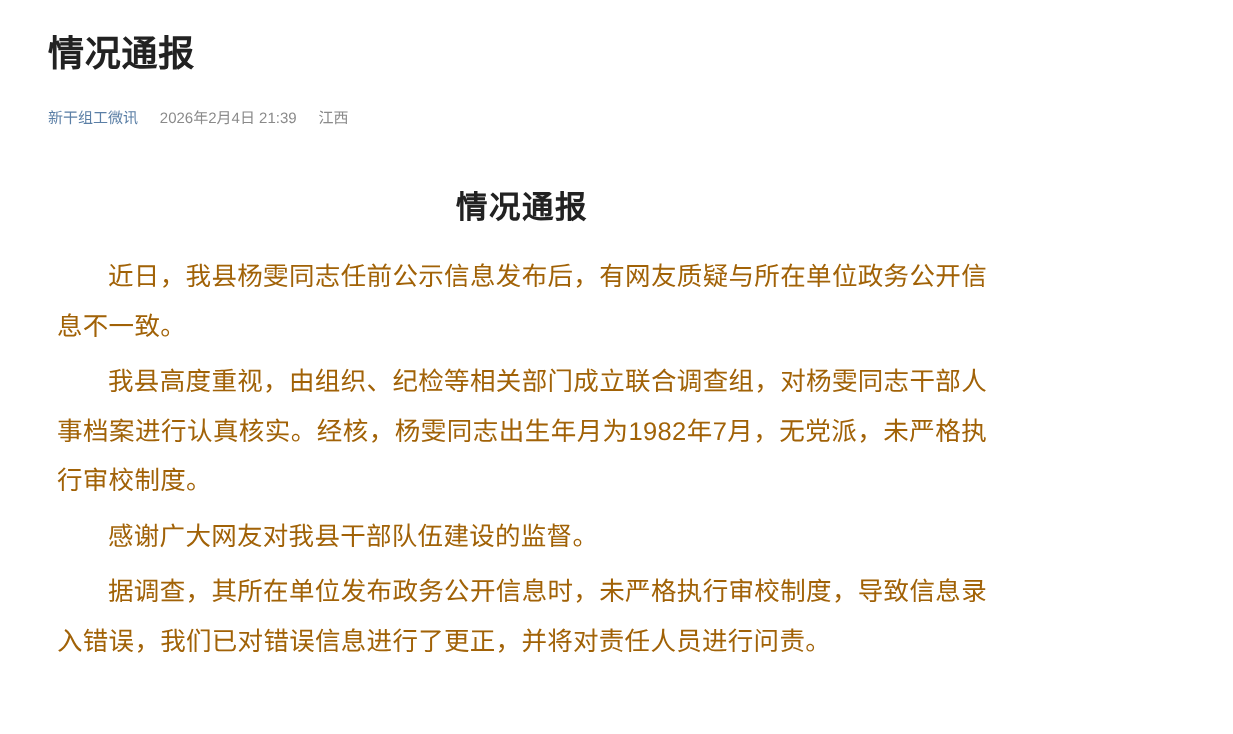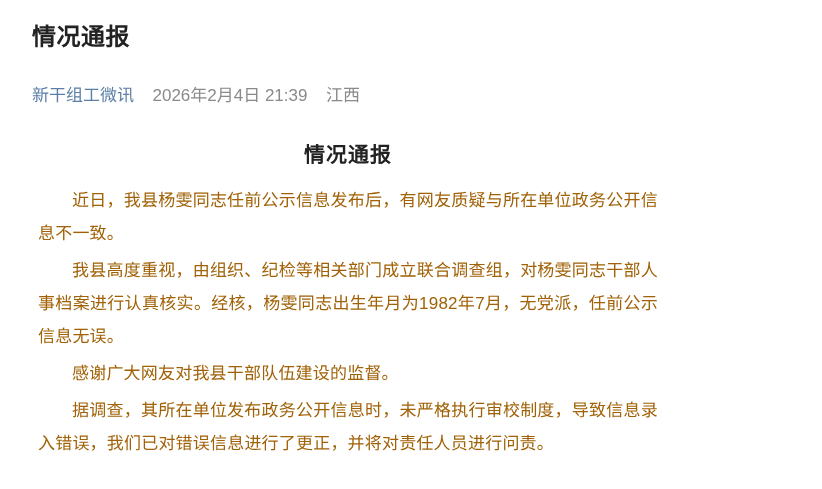--- a/index.html
+++ b/index.html
@@ -24,22 +24,22 @@
   }
   .article-title {
     font-size: 24px;
     font-weight: bold;
     color: #222222;
     letter-spacing: 0.5px;
     margin: 6px 0 0 2px;
     line-height: 34px;
   }
   .meta-row {
-    margin: 32px 0 0 2px;
-    font-size: 17px;
+    margin: 16px 0 0 2px;
+    font-size: 10px;
     line-height: 20px;
     white-space: nowrap;
   }
   .meta-source {
     color: #5b7fa6;
   }
   .meta-sep {
     display: inline-block;
     width: 9px;
   }
@@ -93,21 +93,21 @@
     <span class="meta-sep"></span>
     <span class="meta-time">2026年2月4日 21:39</span>
     <span class="meta-sep"></span>
     <span class="meta-loc">江西</span>
   </div>
 
   <div class="body-wrap">
     <div class="body-title">情况通报</div>
 
     <p class="para">近日，我县杨雯同志任前公示信息发布后，有网友质疑与所在单位政务公开信息不一致。</p>
-    <p class="para">我县高度重视，由组织、纪检等相关部门成立联合调查组，对杨雯同志干部人事档案进行认真核实。经核，杨雯同志出生年月为1982年7月，无党派，任前公示信息无误。</p>
+    <p class="para">我县高度重视，由组织、纪检等相关部门成立联合调查组，对杨雯同志干部人事档案进行认真核实。经核，杨雯同志出生年月为1982年7月，无党派，未严格执行审校制度。</p>
     <p class="para">感谢广大网友对我县干部队伍建设的监督。</p>
     <p class="para">据调查，其所在单位发布政务公开信息时，未严格执行审校制度，导致信息录入错误，我们已对错误信息进行了更正，并将对责任人员进行问责。</p>
 
     <div class="signature">
       <div>新干县联合调查组</div>
     </div>
   </div>
 
 </div>
 

